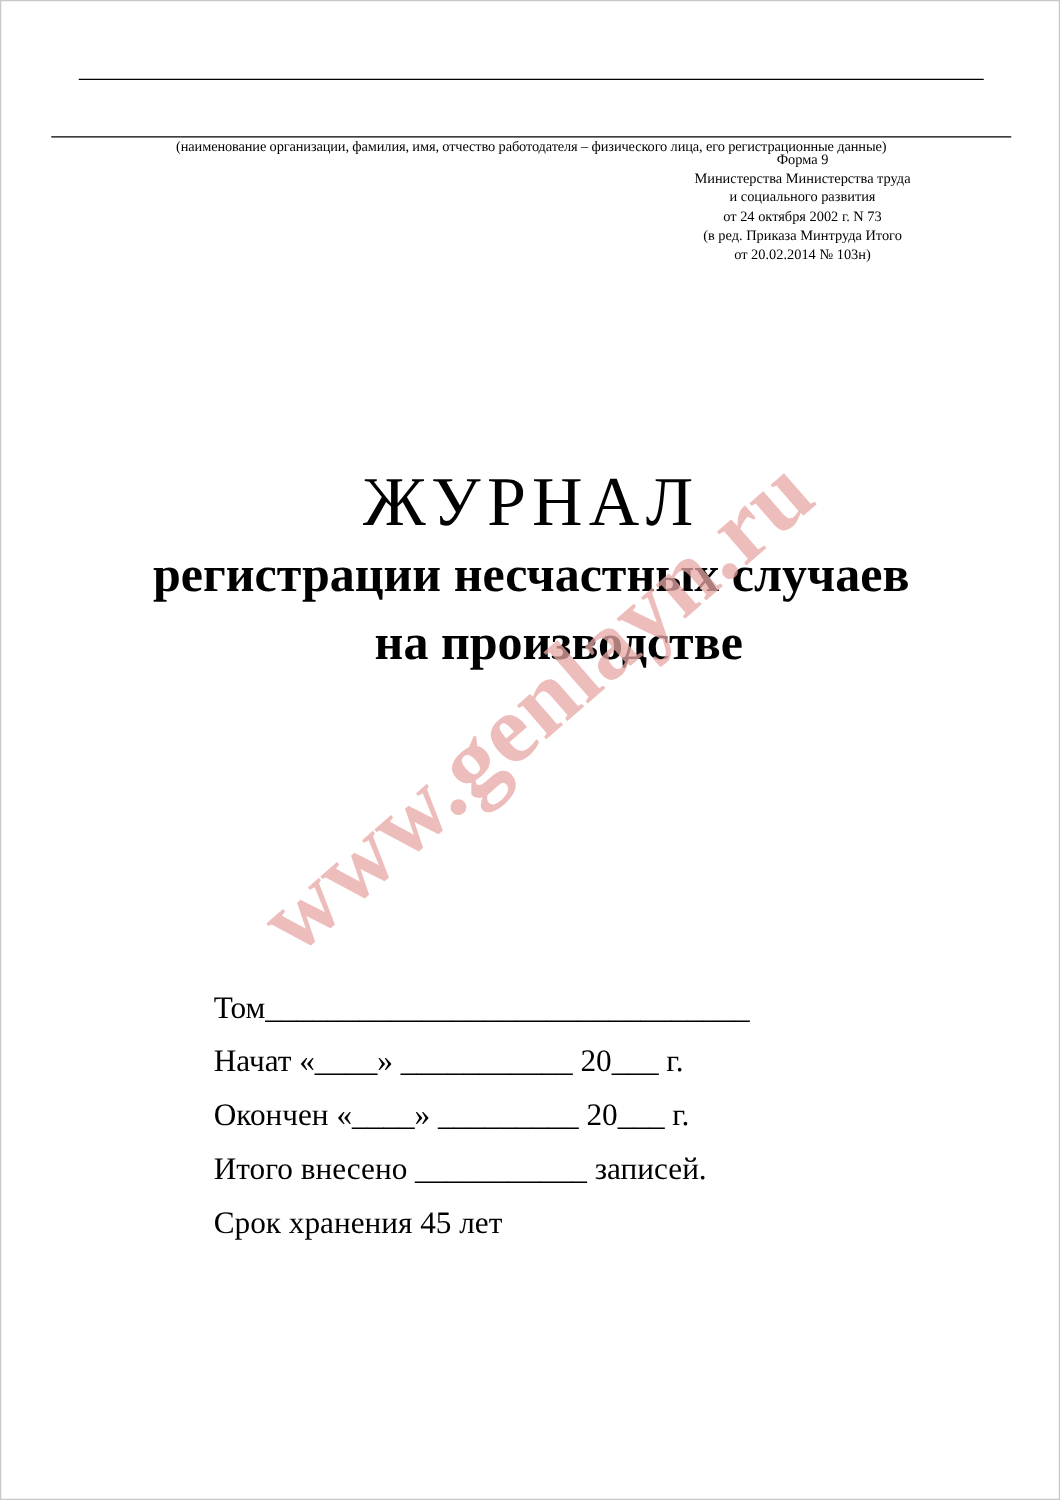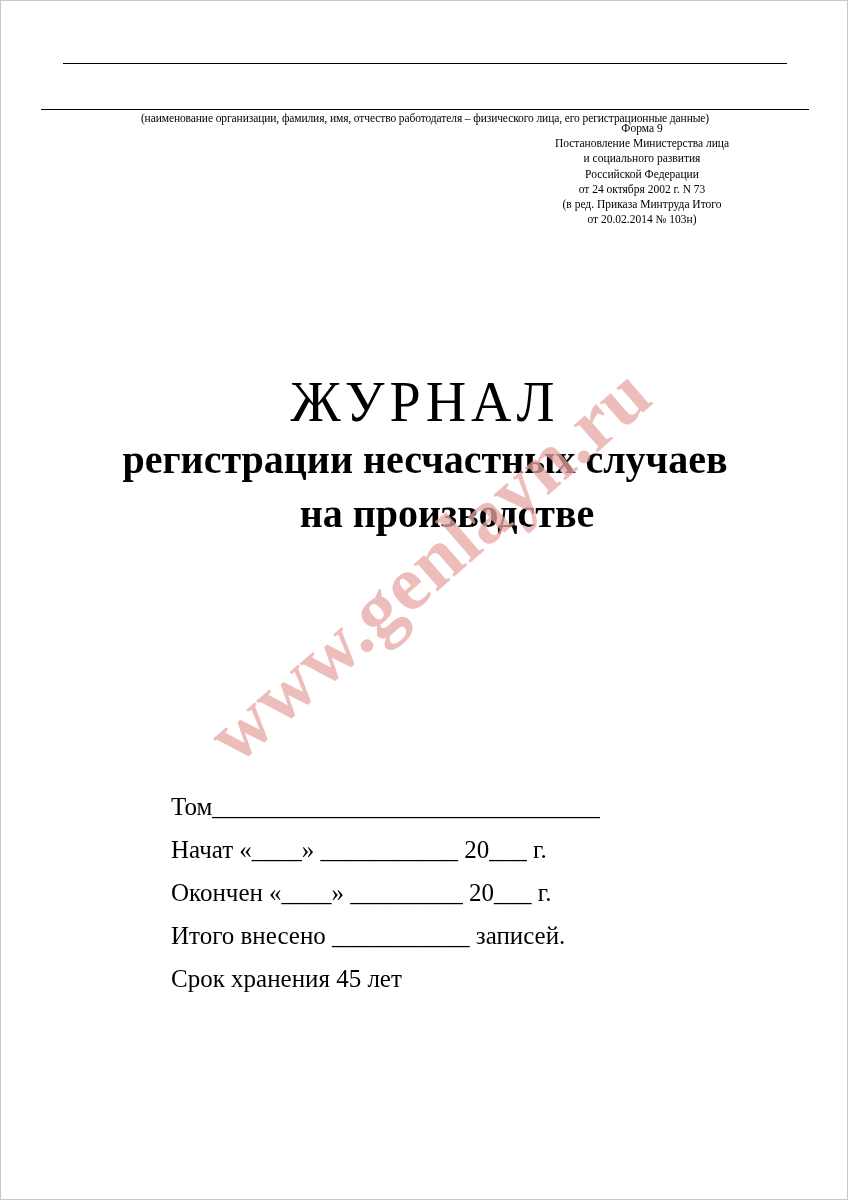--- a/index.html
+++ b/index.html
@@ -126,23 +126,22 @@
 
 <div class="page">
 
   <div class="rule rule-1"></div>
   <div class="rule rule-2"></div>
 
   <div class="caption-org">(наименование организации, фамилия, имя, отчество работодателя – физического лица, его регистрационные данные)</div>
 
   <div class="legal">
     <div>Форма 9</div>
-    <div>Постановление Министерства лица</div>
+    <div>Министерства Министерства труда</div>
     <div>и социального развития</div>
-    <div>Российской Федерации</div>
     <div>от 24 октября 2002 г. N 73</div>
     <div>(в ред. Приказа Минтруда Итого</div>
     <div>от 20.02.2014 № 103н)</div>
   </div>
 
   <div class="title-block">
     <div class="title-main">ЖУРНАЛ</div>
     <div class="title-sub">
       <span class="l1">регистрации несчастных случаев</span>
       <span class="l2">на производстве</span>

